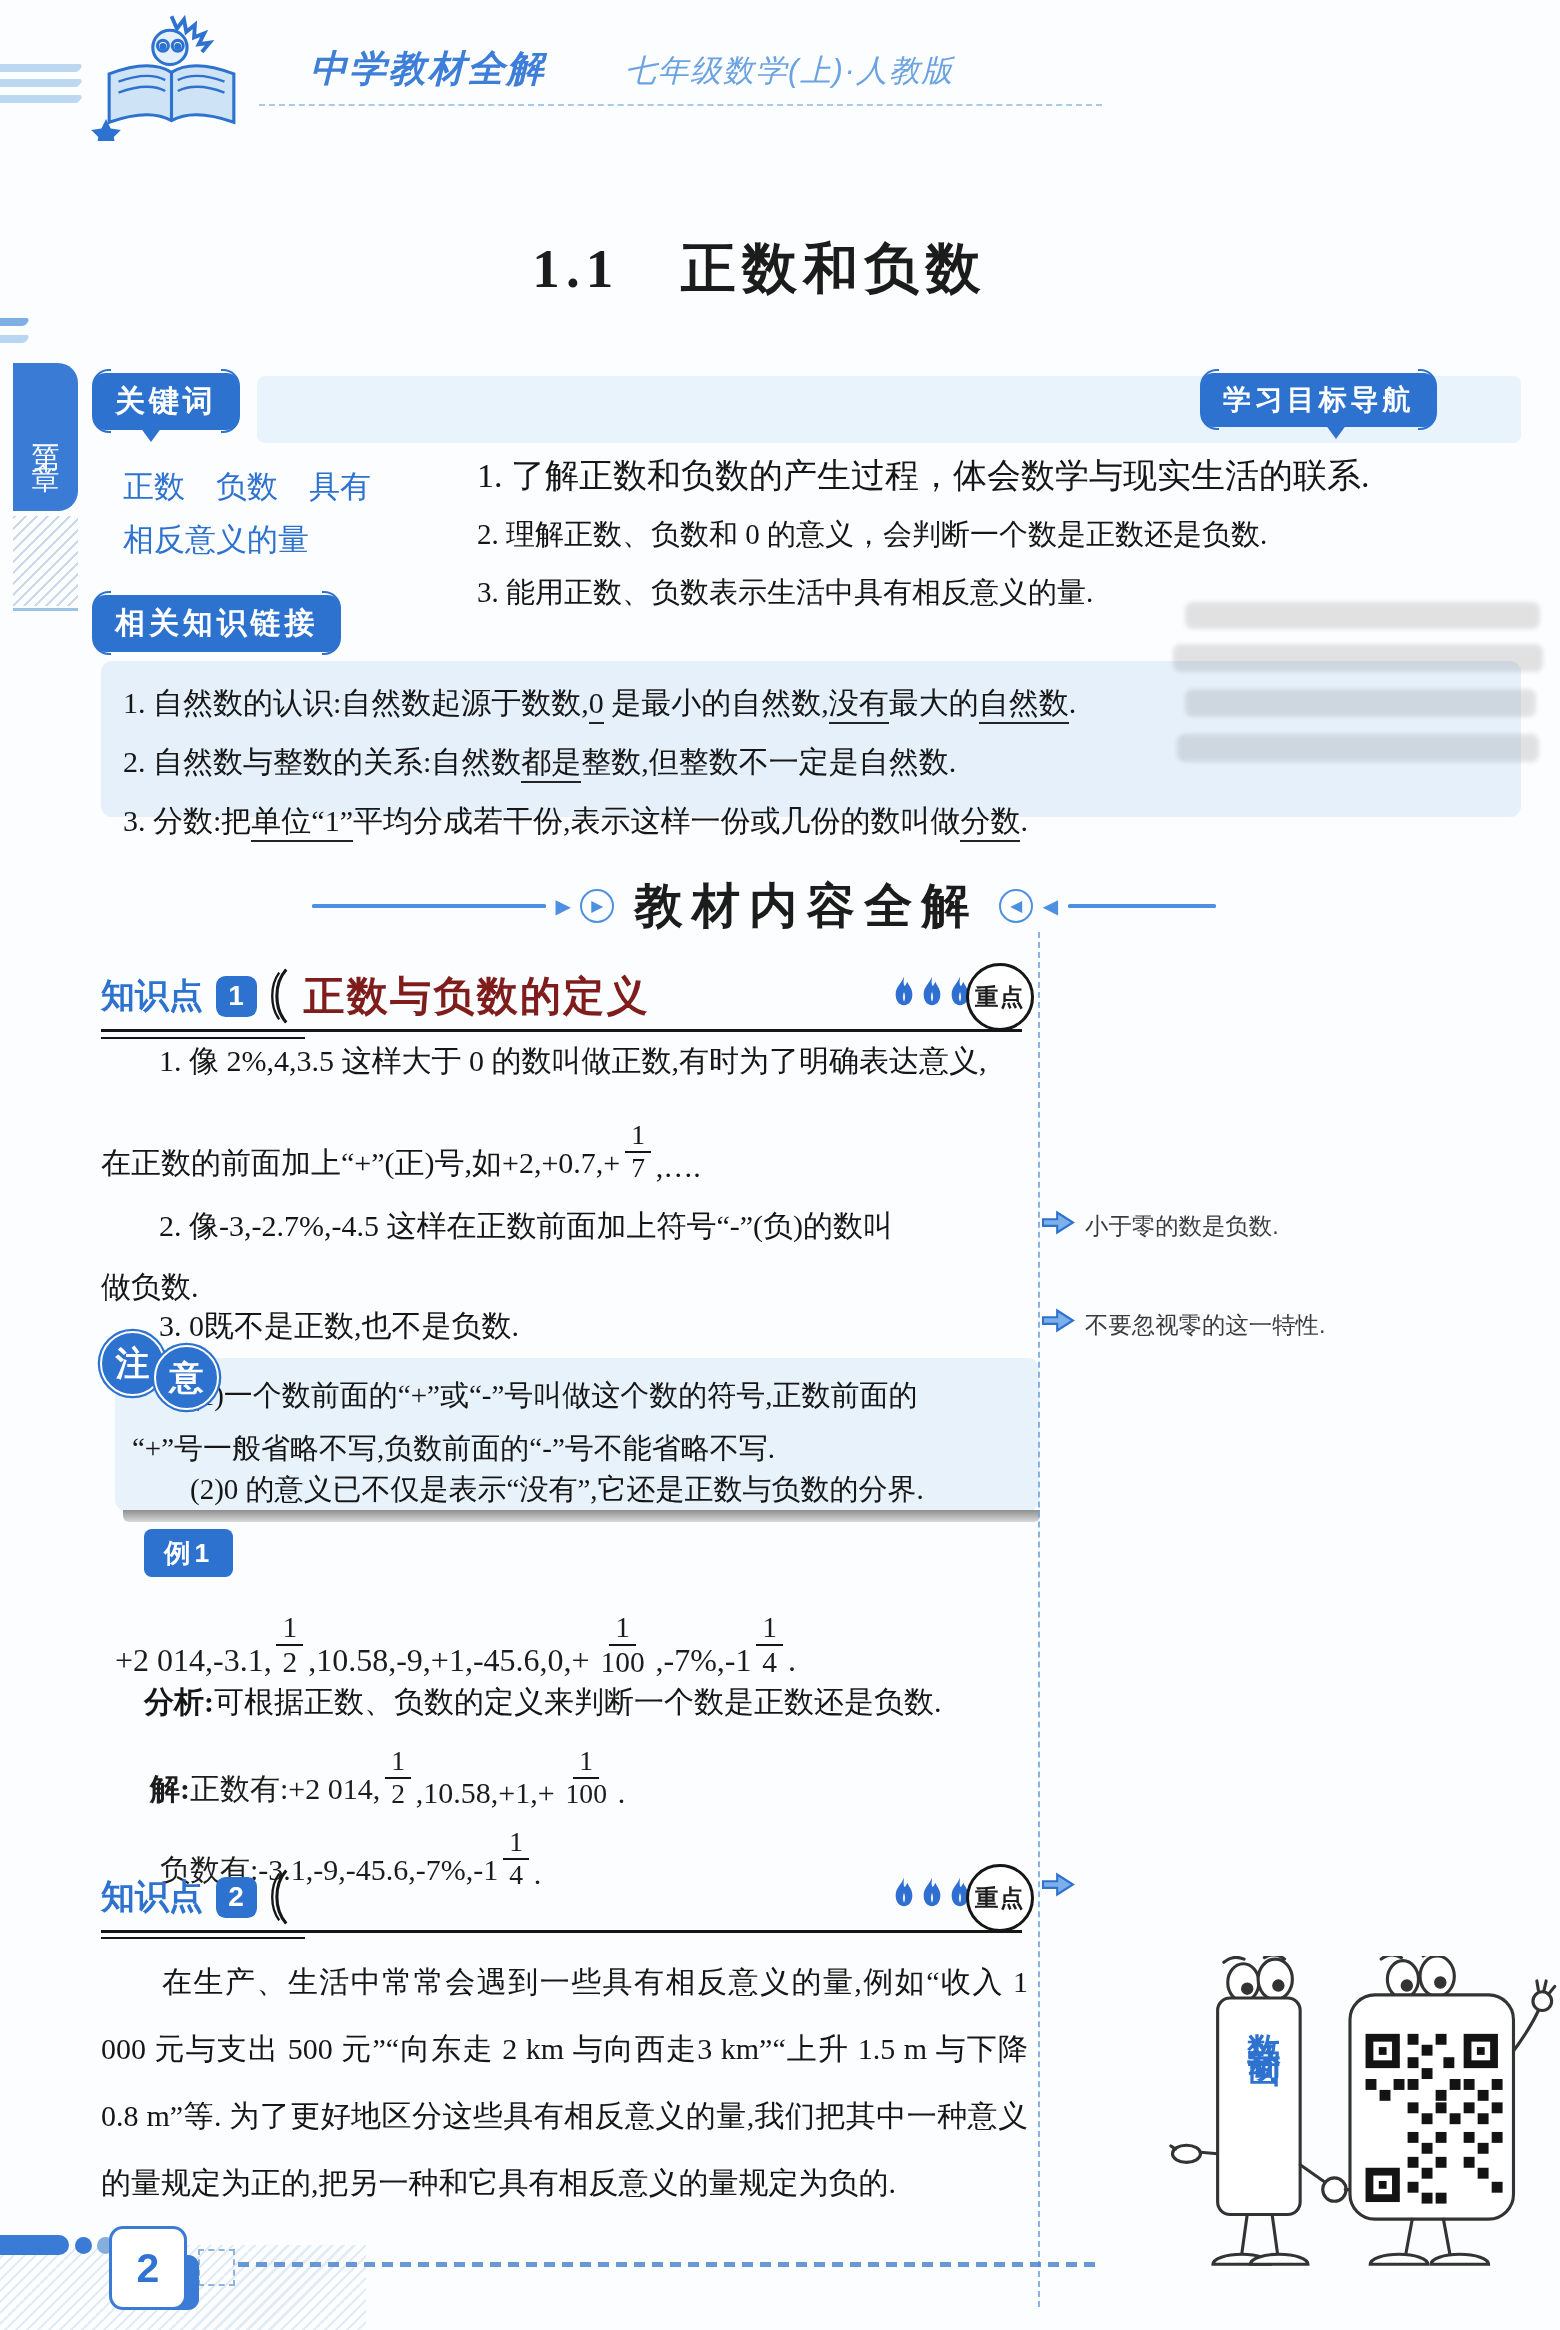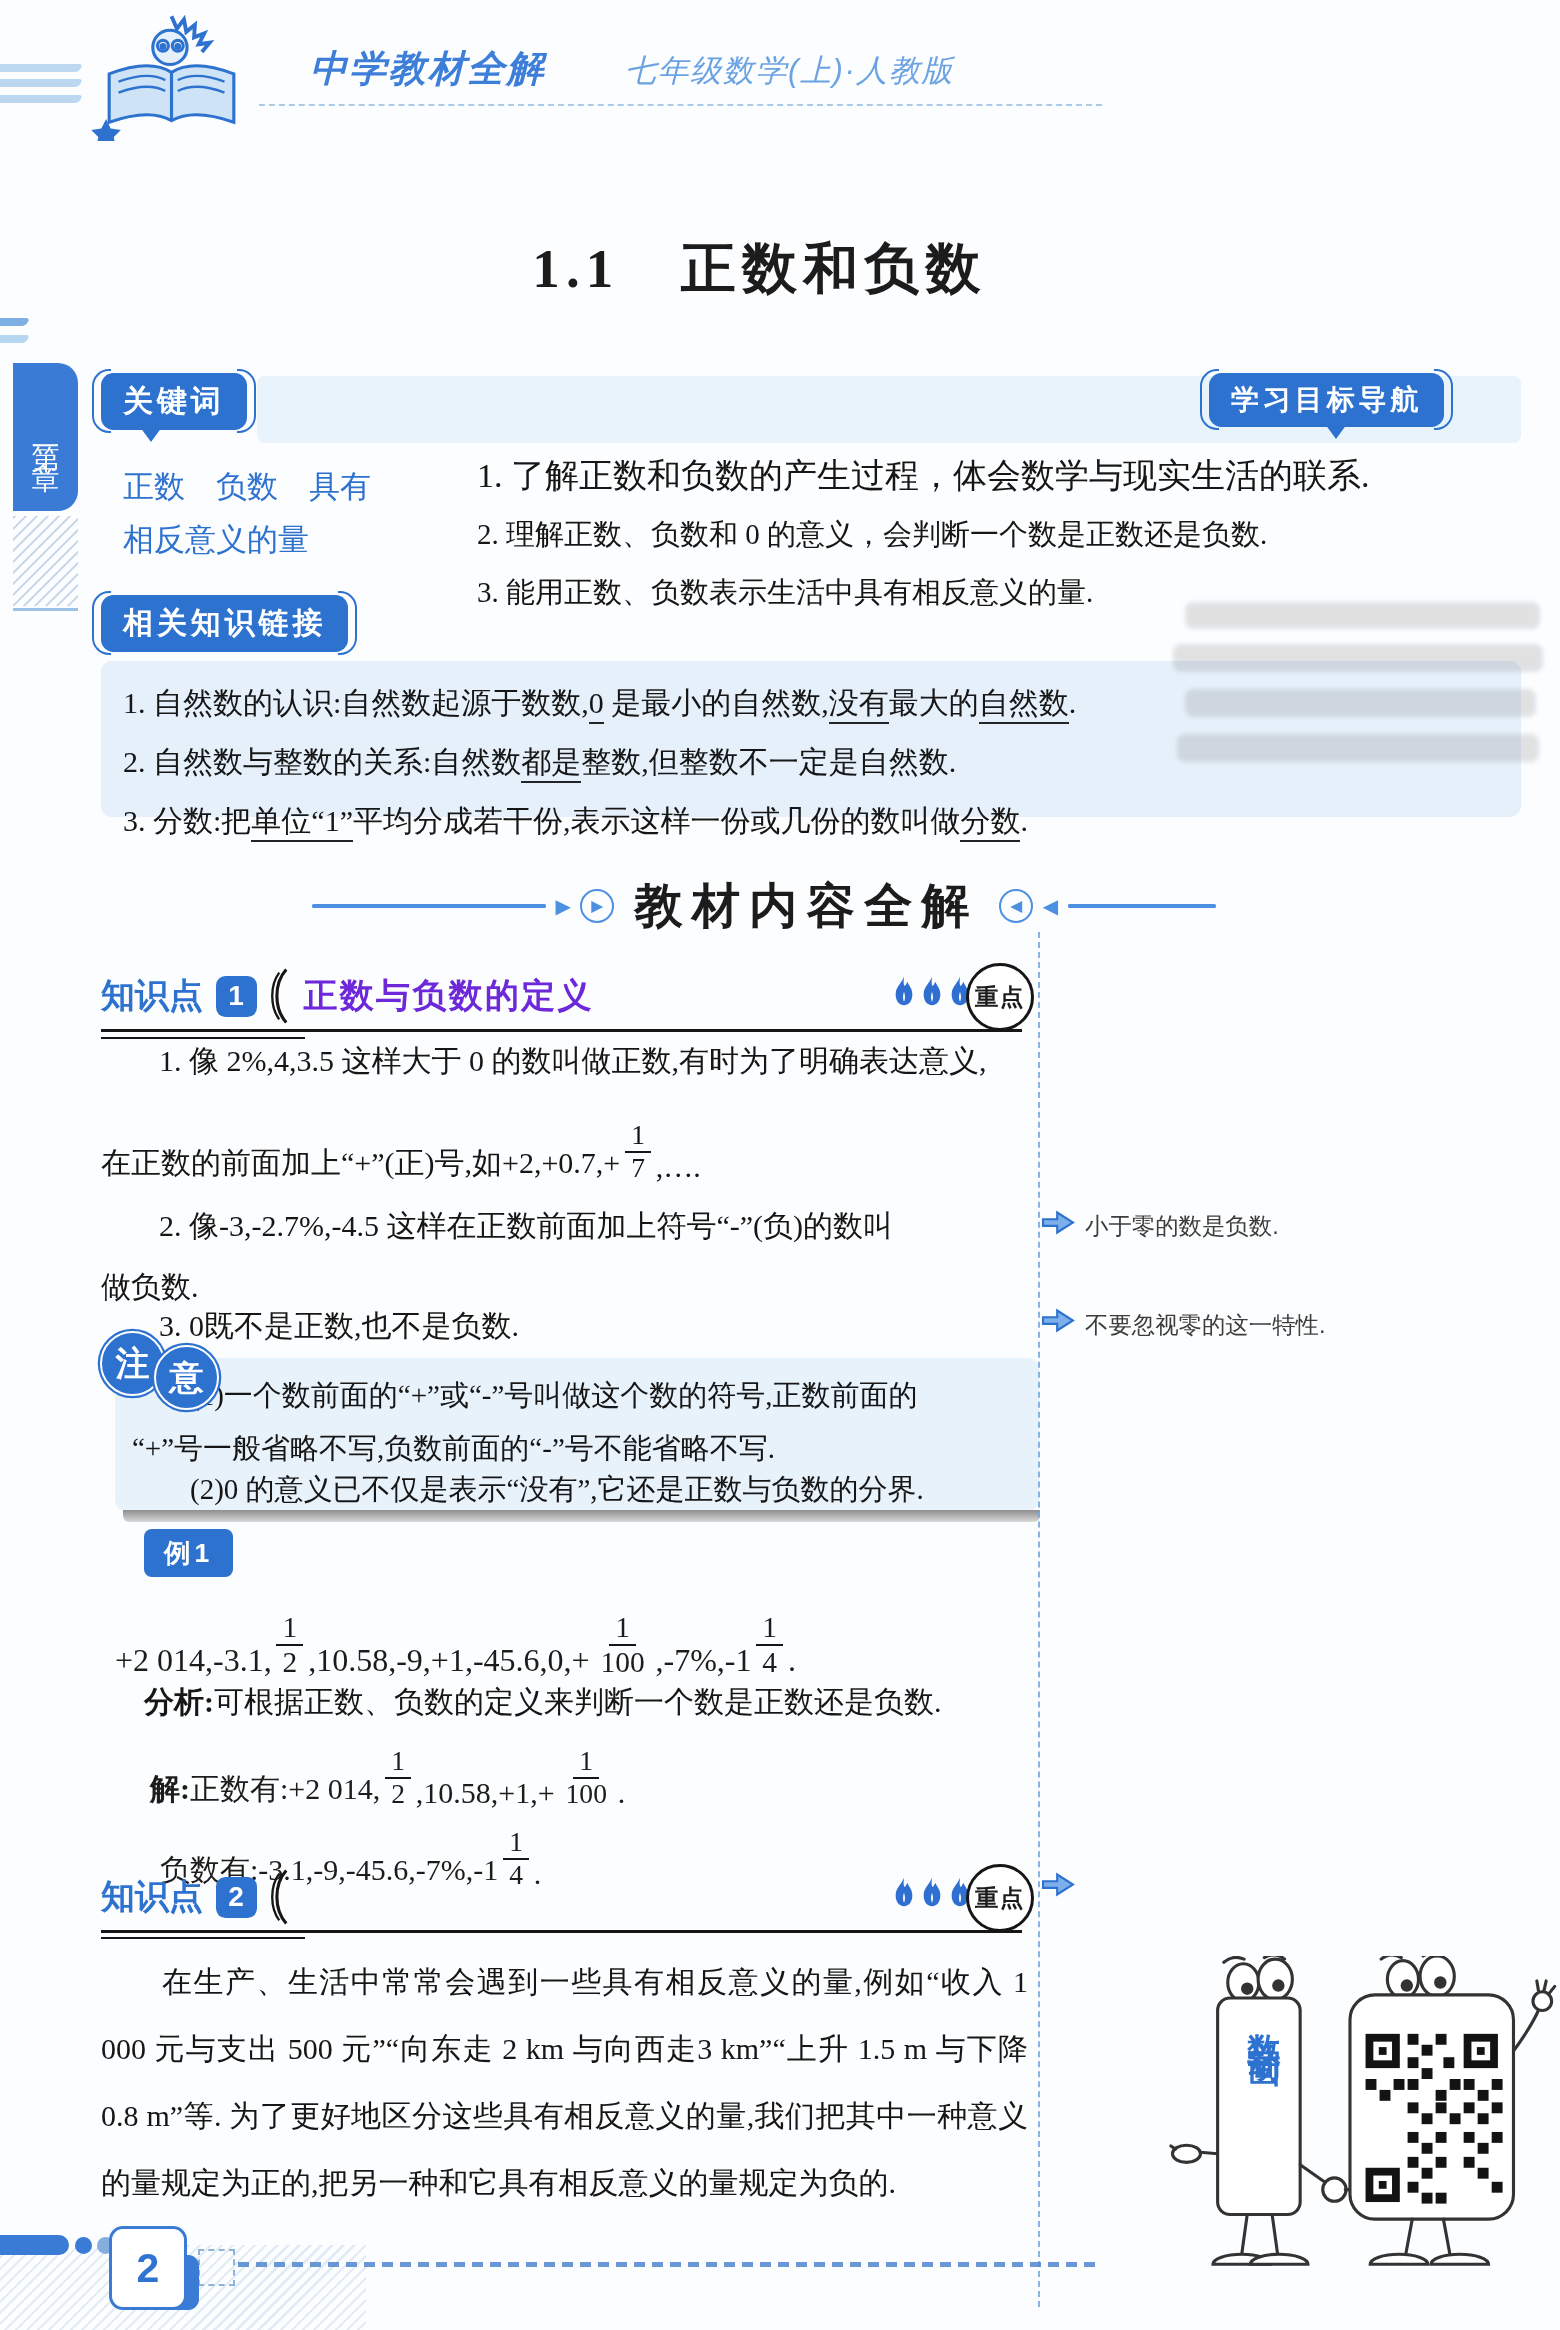--- a/index.html
+++ b/index.html
@@ -14,33 +14,33 @@
   .hdash{border-top:2.3px dashed #a9cae9}
   .cstripe{background:#bcd7f0;height:7.8px;border-radius:3.9px;transform:skewX(-30deg)}
   
   .chaptab{background:#3a7bd5;border-radius:0 20px 20px 0;color:#fff;display:flex;
            align-items:center;justify-content:center}
   .vtext{writing-mode:vertical-rl;text-orientation:upright}
   .hatch{background:repeating-linear-gradient(135deg,rgba(110,150,200,.35) 0 2.3px,transparent 2.3px 7.8px)}
   
   .badge{display:inline-block;background:#2e72cf;color:#fff;font-family:"Liberation Sans",sans-serif;
          font-weight:bold;border-radius:12.5px;padding:7.8px 22px;letter-spacing:3.9px;position:relative;z-index:2}
-  .hooked{position:relative;display:inline-block;padding:0 9px}
+  .hooked{position:relative;display:inline-block;padding:0 1px}
   .hooked::before{content:"";position:absolute;left:0;top:-3.9px;bottom:-3.9px;width:17px;
                   border:2.3px solid #2e72cf;border-right:none;border-radius:17px 0 0 17px}
   .hooked::after{content:"";position:absolute;right:0;top:-3.9px;bottom:-3.9px;width:17px;
                  border:2.3px solid #2e72cf;border-left:none;border-radius:0 17px 17px 0}
   .pointer{width:0;height:0;border-left:11.7px solid transparent;border-right:11.7px solid transparent;
            border-top:15.6px solid #2e72cf}
   
   .kp-row{display:flex;align-items:center;gap:12.5px;font-family:"Liberation Sans",sans-serif}
   .kp-label{color:#2e72cf;font-size:34px;font-weight:bold}
   .kp-num{width:41px;height:41px;background:#2e72cf;color:#fff;border-radius:9.4px;display:flex;
           align-items:center;justify-content:center;font-size:28px;font-weight:bold}
-  .kp-title{color:#6d28d9;font-size:34px;font-weight:bold;letter-spacing:2.3px}
+  .kp-title{color:#7f1d1d;font-size:41px;font-weight:bold;letter-spacing:2.3px}
   .kp-line{background:#161616;height:3.1px}
   .zhongdian{width:62px;height:62px;border:3.1px solid #161616;border-radius:50%;background:#fff;
              display:flex;align-items:center;justify-content:center;font-size:23.4px;font-weight:bold;
              font-family:"Liberation Sans",sans-serif;letter-spacing:1.6px}
   .flames{display:flex;gap:6.2px;align-items:flex-end}
   
   .bodytxt{font-size:30px;color:#161616}
   .mathline{display:flex;align-items:flex-end;white-space:nowrap;font-size:31px}
   .frac{display:flex;flex-direction:column;align-items:center;line-height:1.12;margin:0 4.7px;font-size:.92em}
   .frac .fn{border-bottom:2.3px solid #151515;padding:0 6.2px}

